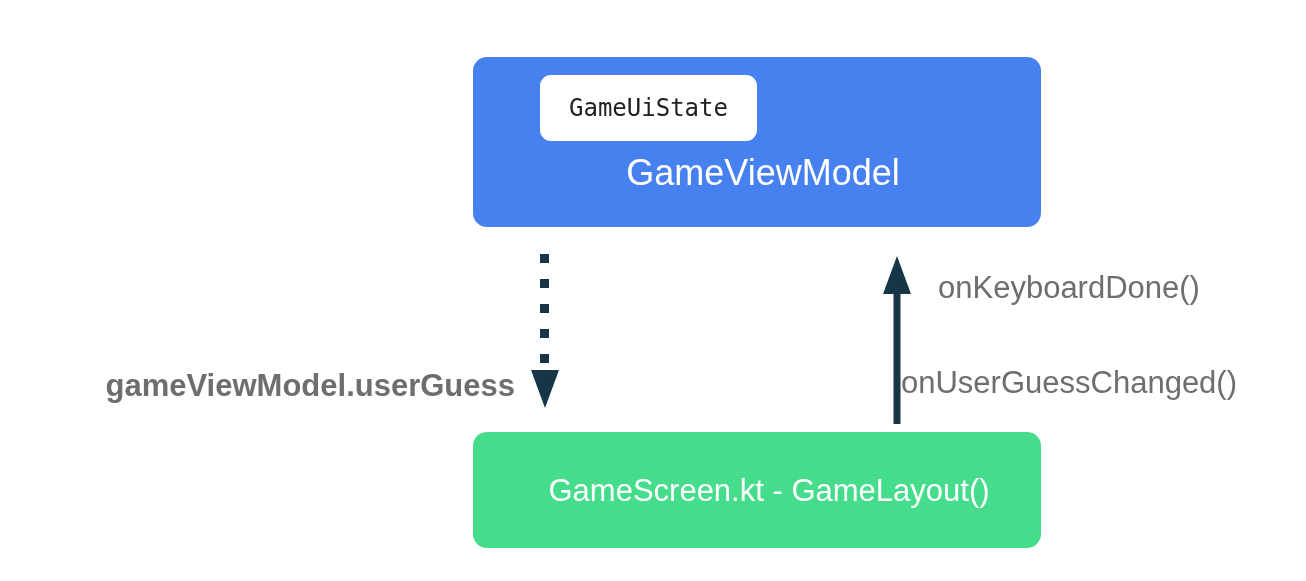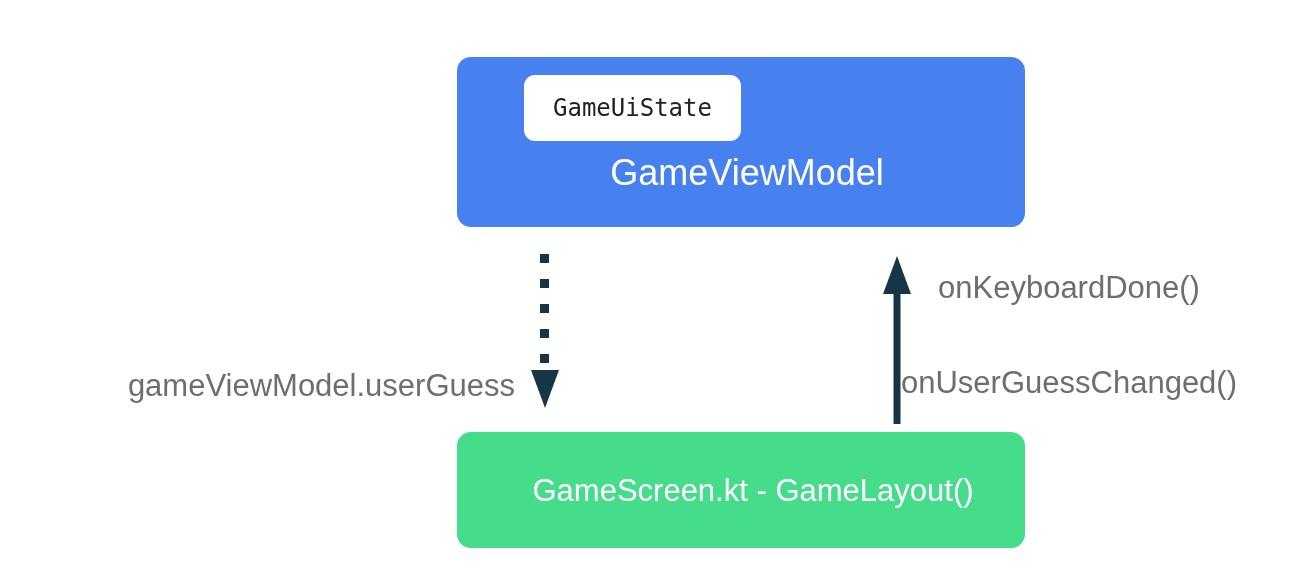--- a/index.html
+++ b/index.html
@@ -19,20 +19,21 @@
   }
 
   
   .node-box {
     position: absolute;
     box-sizing: border-box;
     border-radius: 14px;
     display: flex;
     flex-direction: column;
     align-items: center;
+    margin-left: 16px;
   }
 
   #viewmodel-box {
     left: 457px;
     top: 57px;
     width: 568px;
     height: 170px;
     background: #4681EF;
     justify-content: flex-start;
   }
@@ -98,20 +99,21 @@
   #label-state-read {
     right: 791px;     
     top: 248px;
     text-align: right;
   }
   #label-user-guess {
     right: 791px;
     top: 366px;
     text-align: left;
     white-space: nowrap;
+    font-weight: bold;
   }
   #label-keyboard-done {
     left: 938px;
     top: 268px;
     white-space: nowrap;
   }
   #label-guess-changed {
     left: 901px;
     top: 363px;
     white-space: nowrap;

